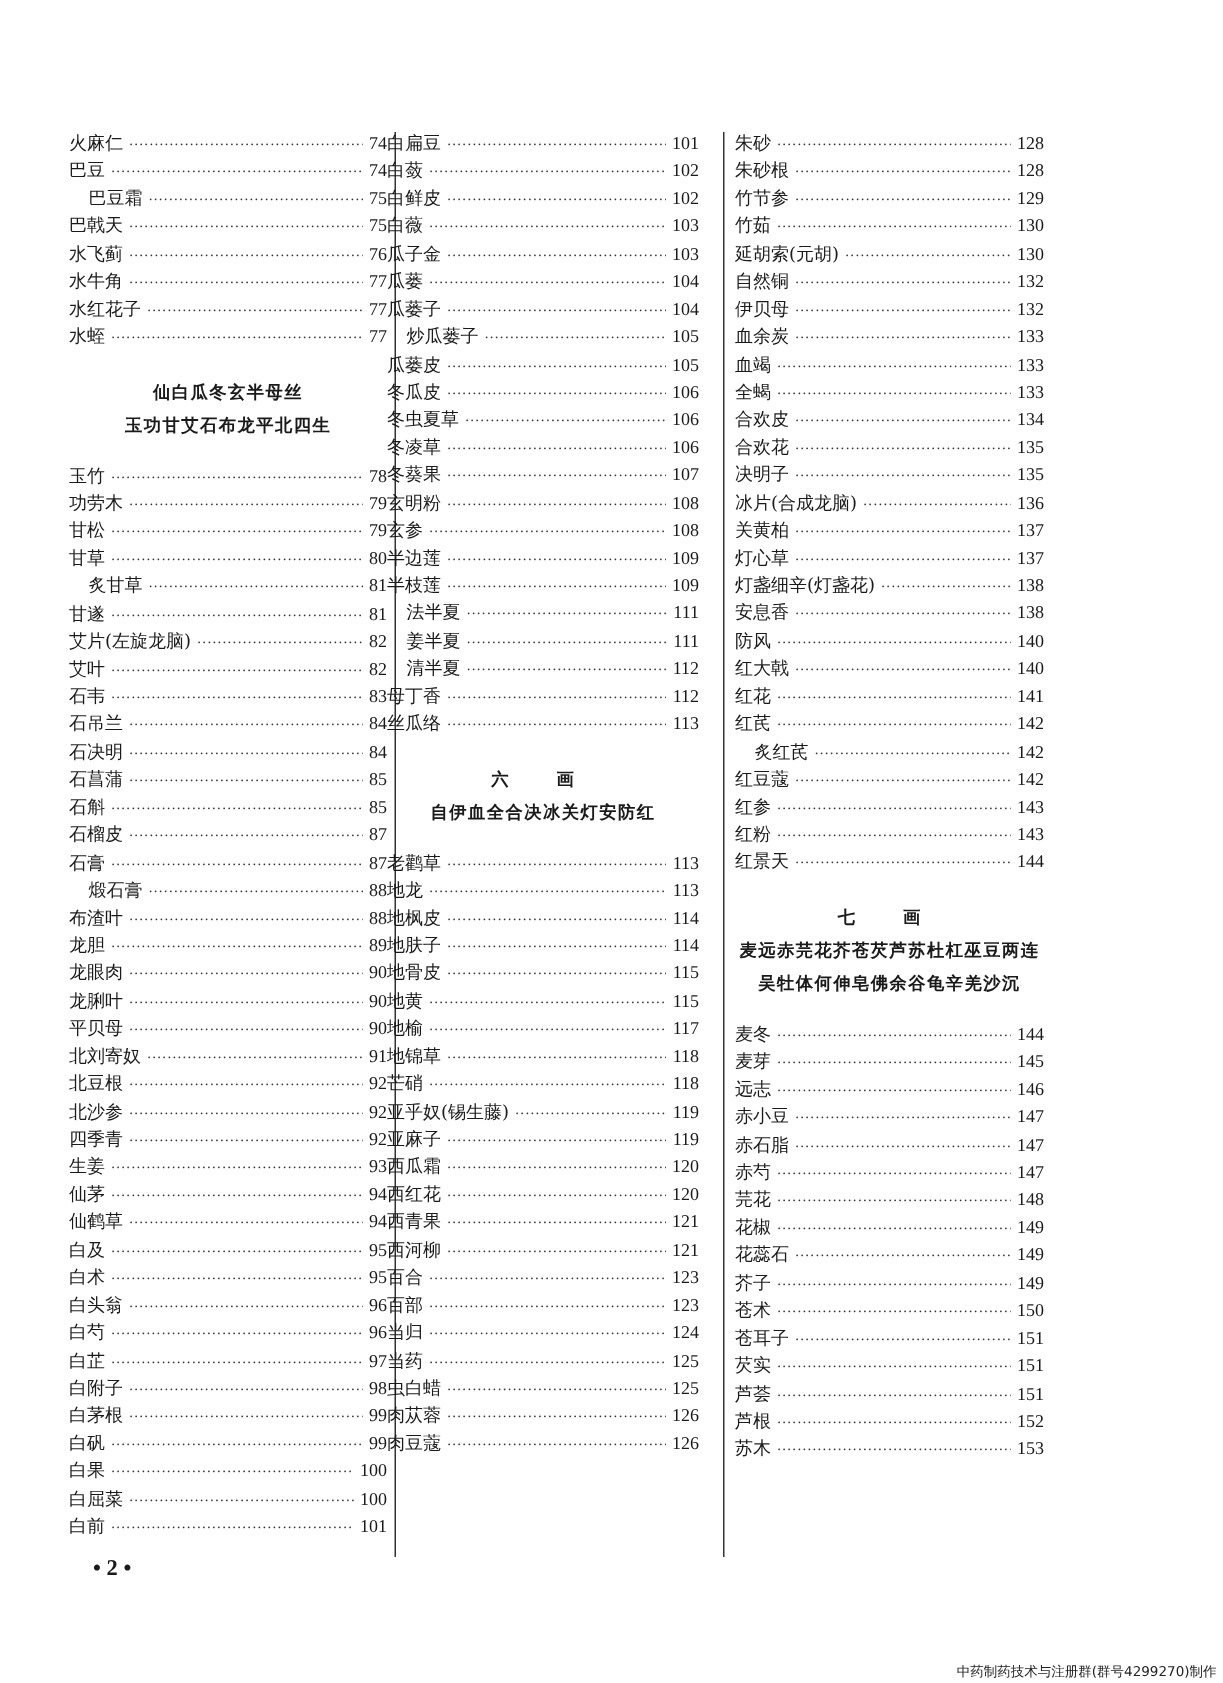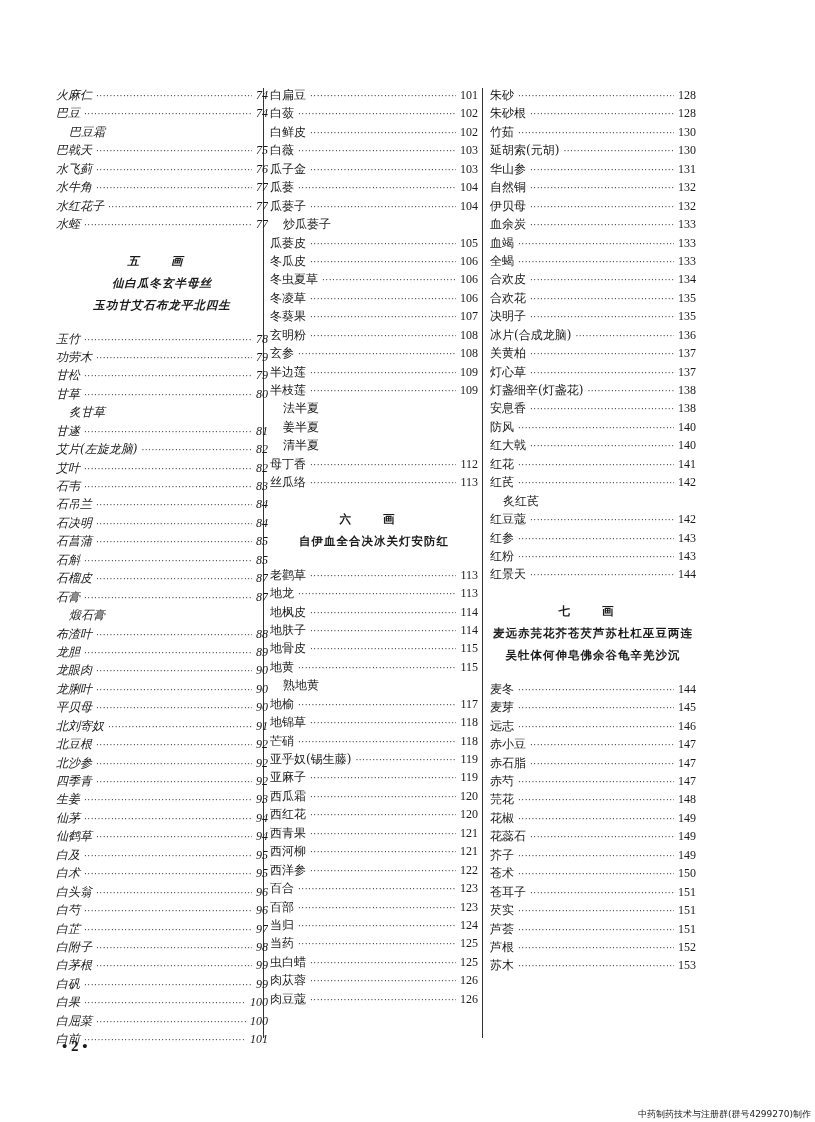--- a/index.html
+++ b/index.html
@@ -2,31 +2,31 @@
 <html><head>
 <meta charset="utf-8">
 <style>
   html, body { margin: 0; padding: 0; }
   body {
     width: 815px; height: 1122px; background: #ffffff; position: relative; overflow: hidden;
     font-family: "DejaVu Serif", "Liberation Serif", serif; color: #1a1a1a;
   }
   .page { position: absolute; left: 0; top: 0; width: 815px; height: 1122px; }
   .col { position: absolute; top: 86px; }
-  .col1 { left: 56px; width: 212px; font-style: italic; }
-  .col2 { left: 270px; width: 208px; }
+  .col1 { left: 46px; width: 212px; }
+  .col2 { left: 258px; width: 208px; }
   .col3 { left: 490px; width: 206px; }
   .divider { position: absolute; top: 88px; width: 1px; height: 950px; background: #333; }
   .div1 { left: 263px; }
   .div2 { left: 482px; }
   .entry {
     display: flex; align-items: baseline; height: 18.45px; line-height: 18.45px;
     font-size: 12px; white-space: nowrap; overflow: hidden;
   }
-  .entry.sub { padding-left: 13px; flex-direction: column; }
+  .entry.sub { padding-left: 13px; }
   .entry .name { flex: 0 0 auto; padding-right: 4px; }
   .entry .dots {
     flex: 1 1 auto; overflow: hidden; color: #333; font-size: 9px; letter-spacing: 0.5px;
   }
   .entry .dots::before {
     content: "··········································································································";
   }
   .entry .page-num { flex: 0 0 auto; padding-left: 4px; font-family: "Liberation Serif", serif; font-size: 12px; }
   .section {
     text-align: center; font-weight: bold; font-size: 11.5px; line-height: 22px;
@@ -79,21 +79,20 @@
         <span class="name">水红花子</span>
         <span class="dots"></span>
         <span class="page-num">77</span>
       </div>
       <div class="entry">
         <span class="name">水蛭</span>
         <span class="dots"></span>
         <span class="page-num">77</span>
       </div>
       <div class="section">
-        <div class="title">五 画</div>
         <div class="line">仙白瓜冬玄半母丝</div>
         <div class="line">玉功甘艾石布龙平北四生</div>
       </div>
       <div class="entry">
         <span class="name">玉竹</span>
         <span class="dots"></span>
         <span class="page-num">78</span>
       </div>
       <div class="entry">
         <span class="name">功劳木</span>
@@ -424,25 +423,20 @@
       <div class="entry">
         <span class="name">地骨皮</span>
         <span class="dots"></span>
         <span class="page-num">115</span>
       </div>
       <div class="entry">
         <span class="name">地黄</span>
         <span class="dots"></span>
         <span class="page-num">115</span>
       </div>
-      <div class="entry sub">
-        <span class="name">熟地黄</span>
-        <span class="dots"></span>
-        <span class="page-num">116</span>
-      </div>
       <div class="entry">
         <span class="name">地榆</span>
         <span class="dots"></span>
         <span class="page-num">117</span>
       </div>
       <div class="entry">
         <span class="name">地锦草</span>
         <span class="dots"></span>
         <span class="page-num">118</span>
       </div>
@@ -473,25 +467,20 @@
       </div>
       <div class="entry">
         <span class="name">西青果</span>
         <span class="dots"></span>
         <span class="page-num">121</span>
       </div>
       <div class="entry">
         <span class="name">西河柳</span>
         <span class="dots"></span>
         <span class="page-num">121</span>
-      </div>
-      <div class="entry">
-        <span class="name">西洋参</span>
-        <span class="dots"></span>
-        <span class="page-num">122</span>
       </div>
       <div class="entry">
         <span class="name">百合</span>
         <span class="dots"></span>
         <span class="page-num">123</span>
       </div>
       <div class="entry">
         <span class="name">百部</span>
         <span class="dots"></span>
         <span class="page-num">123</span>
@@ -527,33 +516,33 @@
         <span class="name">朱砂</span>
         <span class="dots"></span>
         <span class="page-num">128</span>
       </div>
       <div class="entry">
         <span class="name">朱砂根</span>
         <span class="dots"></span>
         <span class="page-num">128</span>
       </div>
       <div class="entry">
+        <span class="name">竹节参</span>
+        <span class="dots"></span>
+        <span class="page-num">129</span>
+      </div>
+      <div class="entry">
         <span class="name">竹茹</span>
         <span class="dots"></span>
         <span class="page-num">130</span>
       </div>
       <div class="entry">
         <span class="name">延胡索(元胡)</span>
         <span class="dots"></span>
         <span class="page-num">130</span>
-      </div>
-      <div class="entry">
-        <span class="name">华山参</span>
-        <span class="dots"></span>
-        <span class="page-num">131</span>
       </div>
       <div class="entry">
         <span class="name">自然铜</span>
         <span class="dots"></span>
         <span class="page-num">132</span>
       </div>
       <div class="entry">
         <span class="name">伊贝母</span>
         <span class="dots"></span>
         <span class="page-num">132</span>

